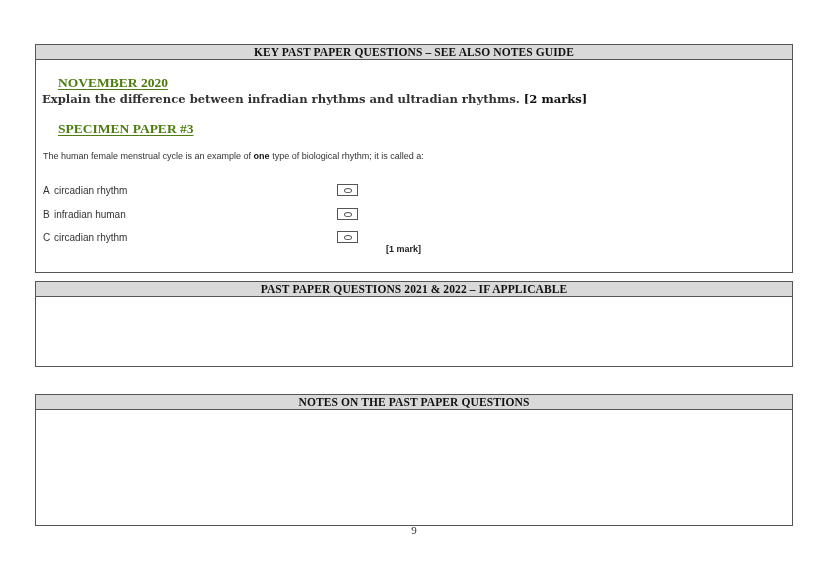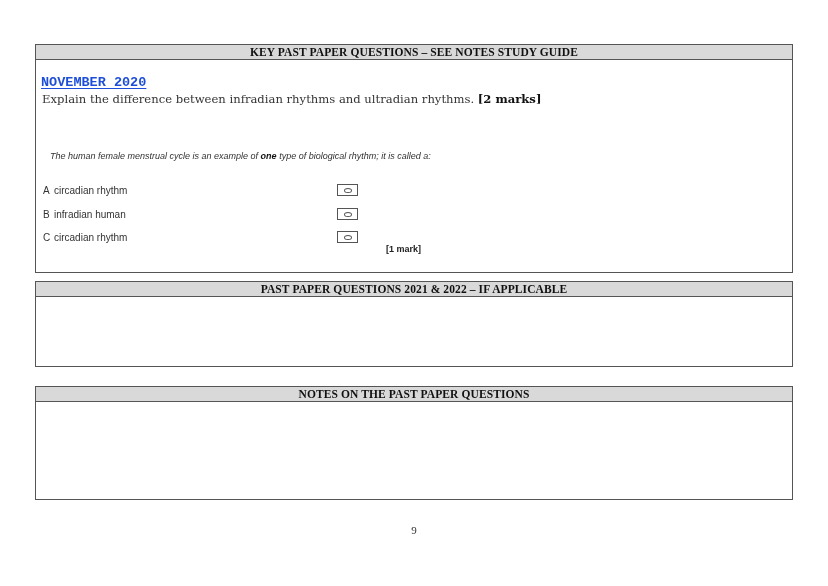--- a/index.html
+++ b/index.html
@@ -20,52 +20,52 @@
     text-align: center;
     font-family: "Liberation Serif", serif;
     font-weight: bold;
     font-size: 11.5px;
     line-height: 14px;
     letter-spacing: 0.1px;
     color: #111;
   }
   #box1 { top: 44px; height: 229px; }
   #box2 { top: 281px; height: 86px; }
-  #box3 { top: 386px; height: 114px; }
+  #box3 { top: 394px; height: 132px; }
 
   .section-heading {
     position: absolute;
-    left: 5px;
-    font-family: Liberation Mono, monospace;
+    left: 22px;
+    font-family: Liberation Serif, serif;
     font-weight: bold;
     font-size: 13.5px;
     text-decoration: underline;
     text-underline-offset: 2px;
-    color: #1d4ed8;
+    color: #4d7c0f;
   }
   .q-text {
     position: absolute;
     left: 6px;
     font-family: "DejaVu Serif", serif;
     font-size: 11.6px;
     color: #333;
     white-space: nowrap;
+    font-weight: bold;
   }
   .q-text b { color: #111; }
 
   .spec-stem {
     position: absolute;
-    left: 14px;
+    left: 7px;
     top: 106px;
     width: 400px;
     font-family: "Liberation Sans", sans-serif;
     font-size: 9px;
     line-height: 11px;
     color: #333;
-    font-style: italic;
   }
   .spec-stem b { color: #111; }
 
   .option {
     position: absolute;
     left: 7px;
     font-family: "Liberation Sans", sans-serif;
     font-size: 10px;
     color: #333;
   }
@@ -108,28 +108,29 @@
     text-align: center;
     font-family: "Liberation Serif", serif;
     font-size: 11px;
     color: #333;
   }
 </style>
 </head>
 <body>
 
 <div class="box" id="box1">
-  <div class="box-header">KEY PAST PAPER QUESTIONS – SEE NOTES STUDY GUIDE</div>
+  <div class="box-header">KEY PAST PAPER QUESTIONS – SEE ALSO NOTES GUIDE</div>
 
   <div class="section-heading" style="top:30px;">NOVEMBER 2020</div>
   <div class="q-text" style="top:47px;">
     <span>Explain the difference between infradian rhythms and ultradian rhythms.</span>
     <b>[2 marks]</b>
   </div>
 
+  <div class="section-heading" style="top:76px;">SPECIMEN PAPER #3</div>
 
   <div class="spec-stem"><span>The human female menstrual cycle is an example of </span><b>one</b><span> type of biological rhythm; it is called a:</span></div>
 
   <div class="option" style="top:140px;">
     <span class="letter">A</span><span>circadian rhythm</span>
   </div>
   <div class="radio-box" style="top:139px;">
     <div class="oval"></div>
   </div>
 

